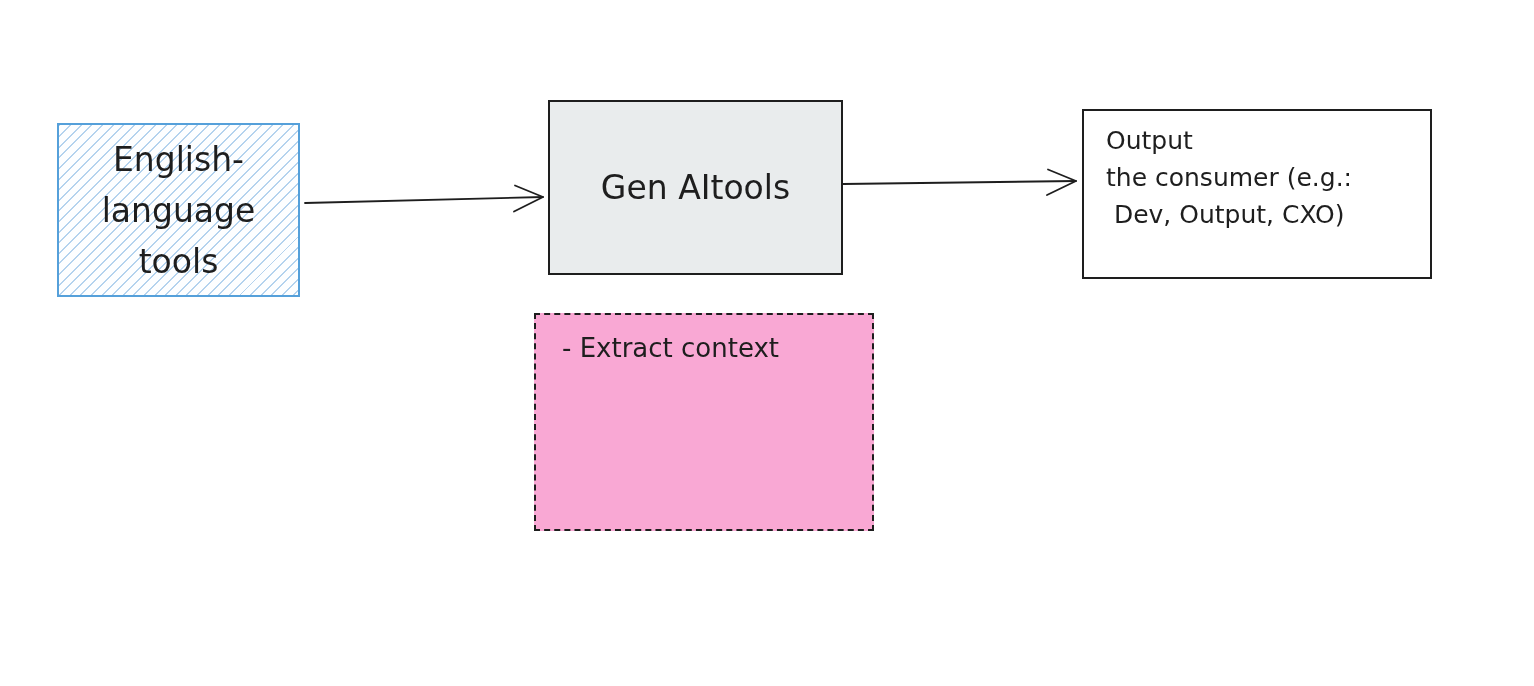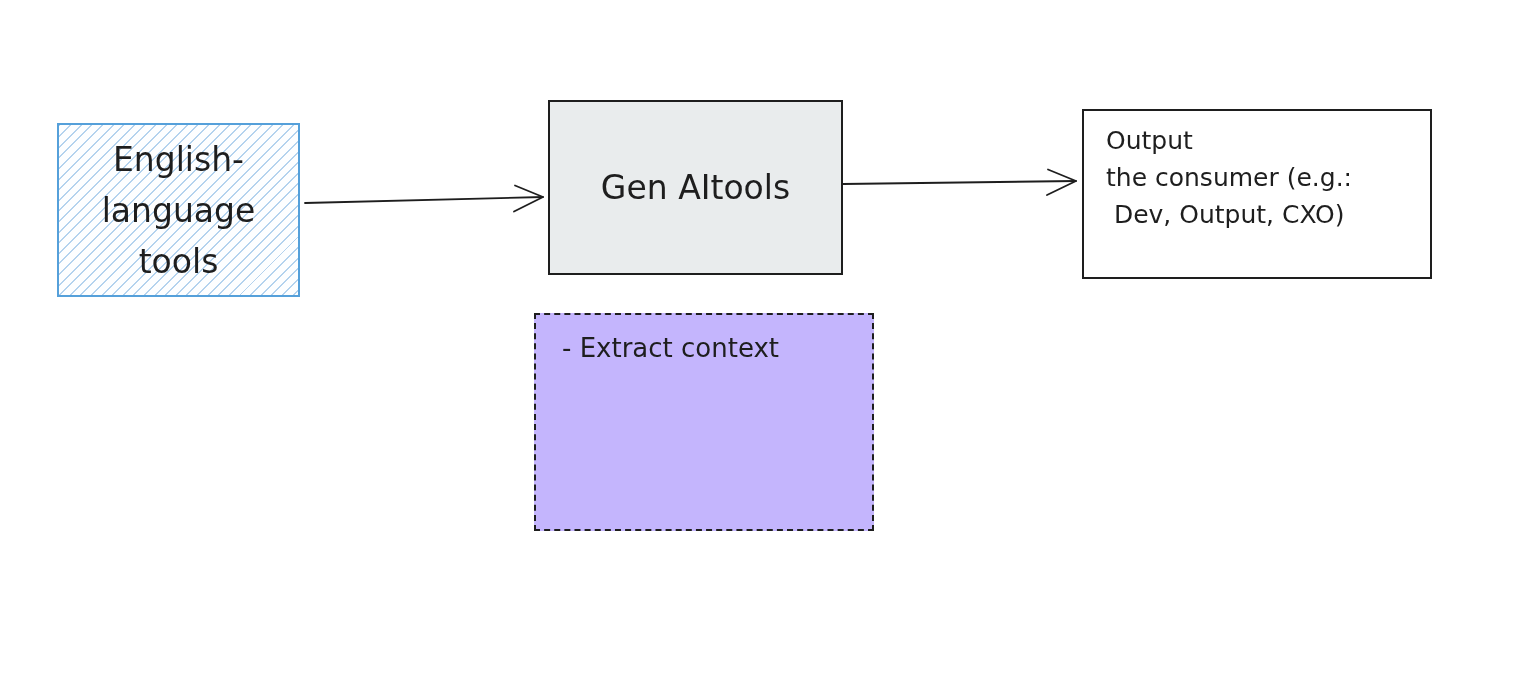--- a/index.html
+++ b/index.html
@@ -85,21 +85,21 @@
     text-align: left;
   }
 
   
   .node-capabilities {
     left: 534px;
     top: 313px;
     width: 340px;
     height: 218px;
     border: 2px dashed #1e1e1e;
-    background: #c4b5fd;
+    background: #f9a8d4;
     display: flex;
     flex-direction: column;
     justify-content: space-between;
     padding: 17px 4px 19px 26px;
     font-size: 26px;
     line-height: 32px;
     text-align: left;
   }
 </style>
 </head>

